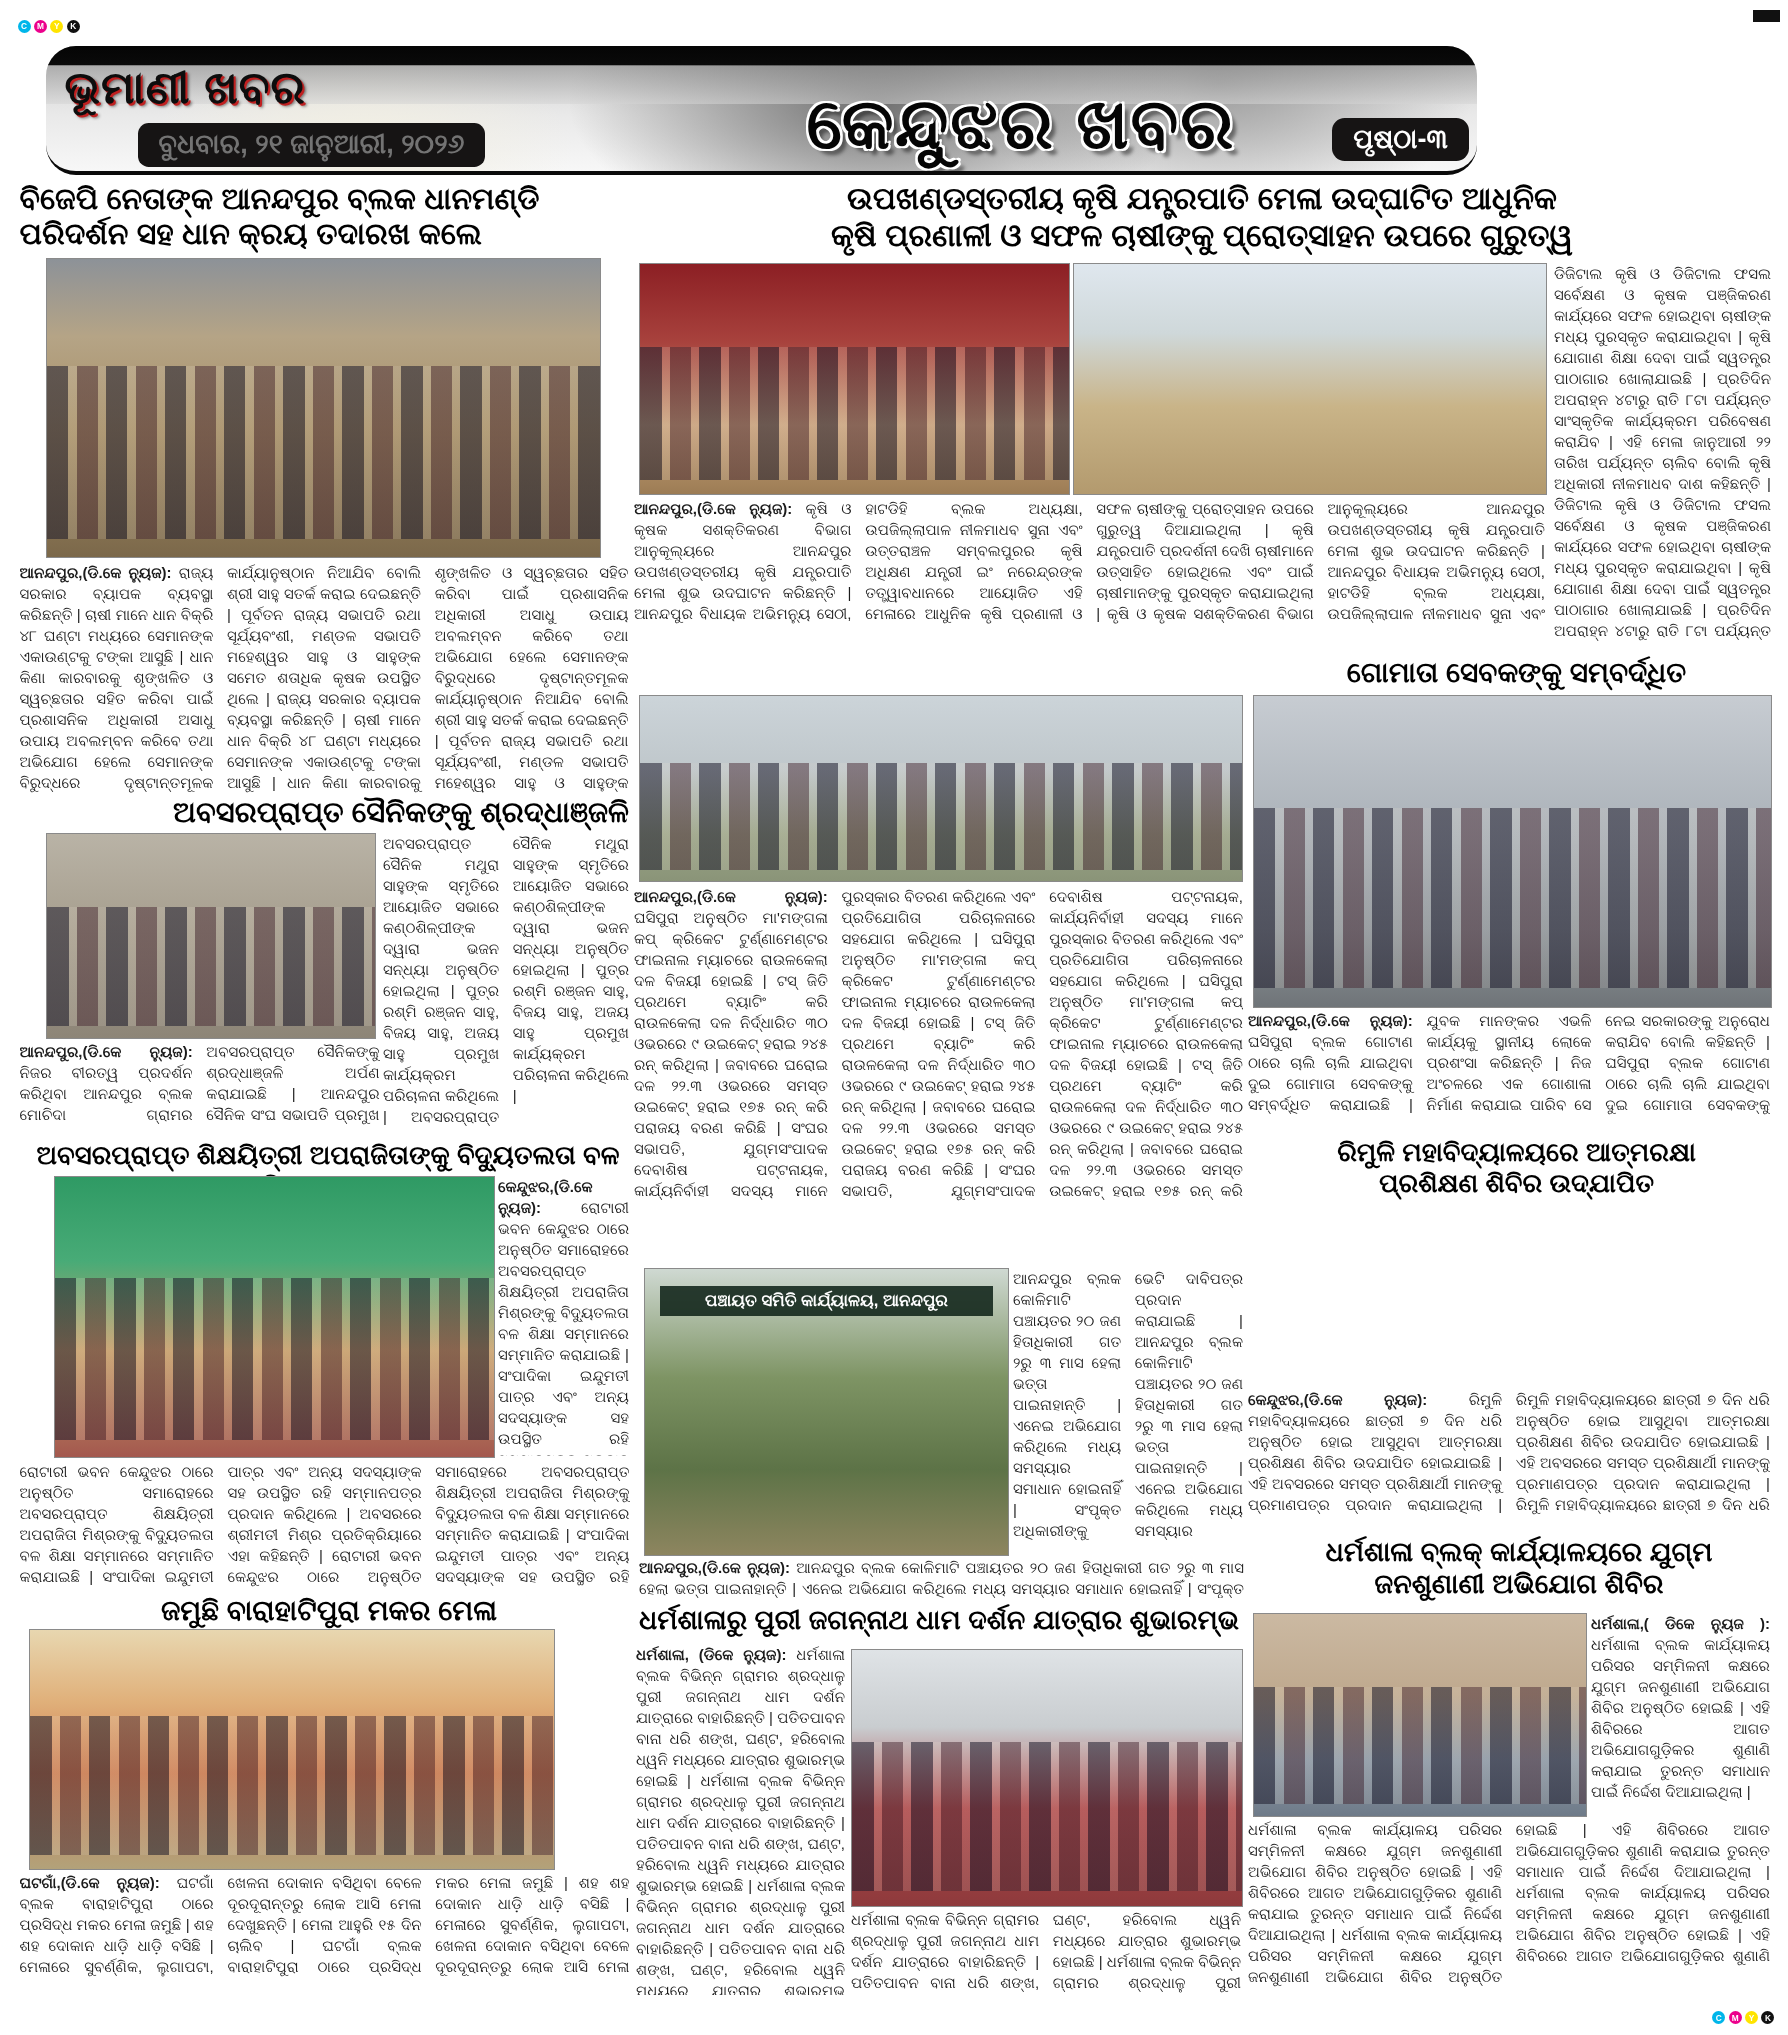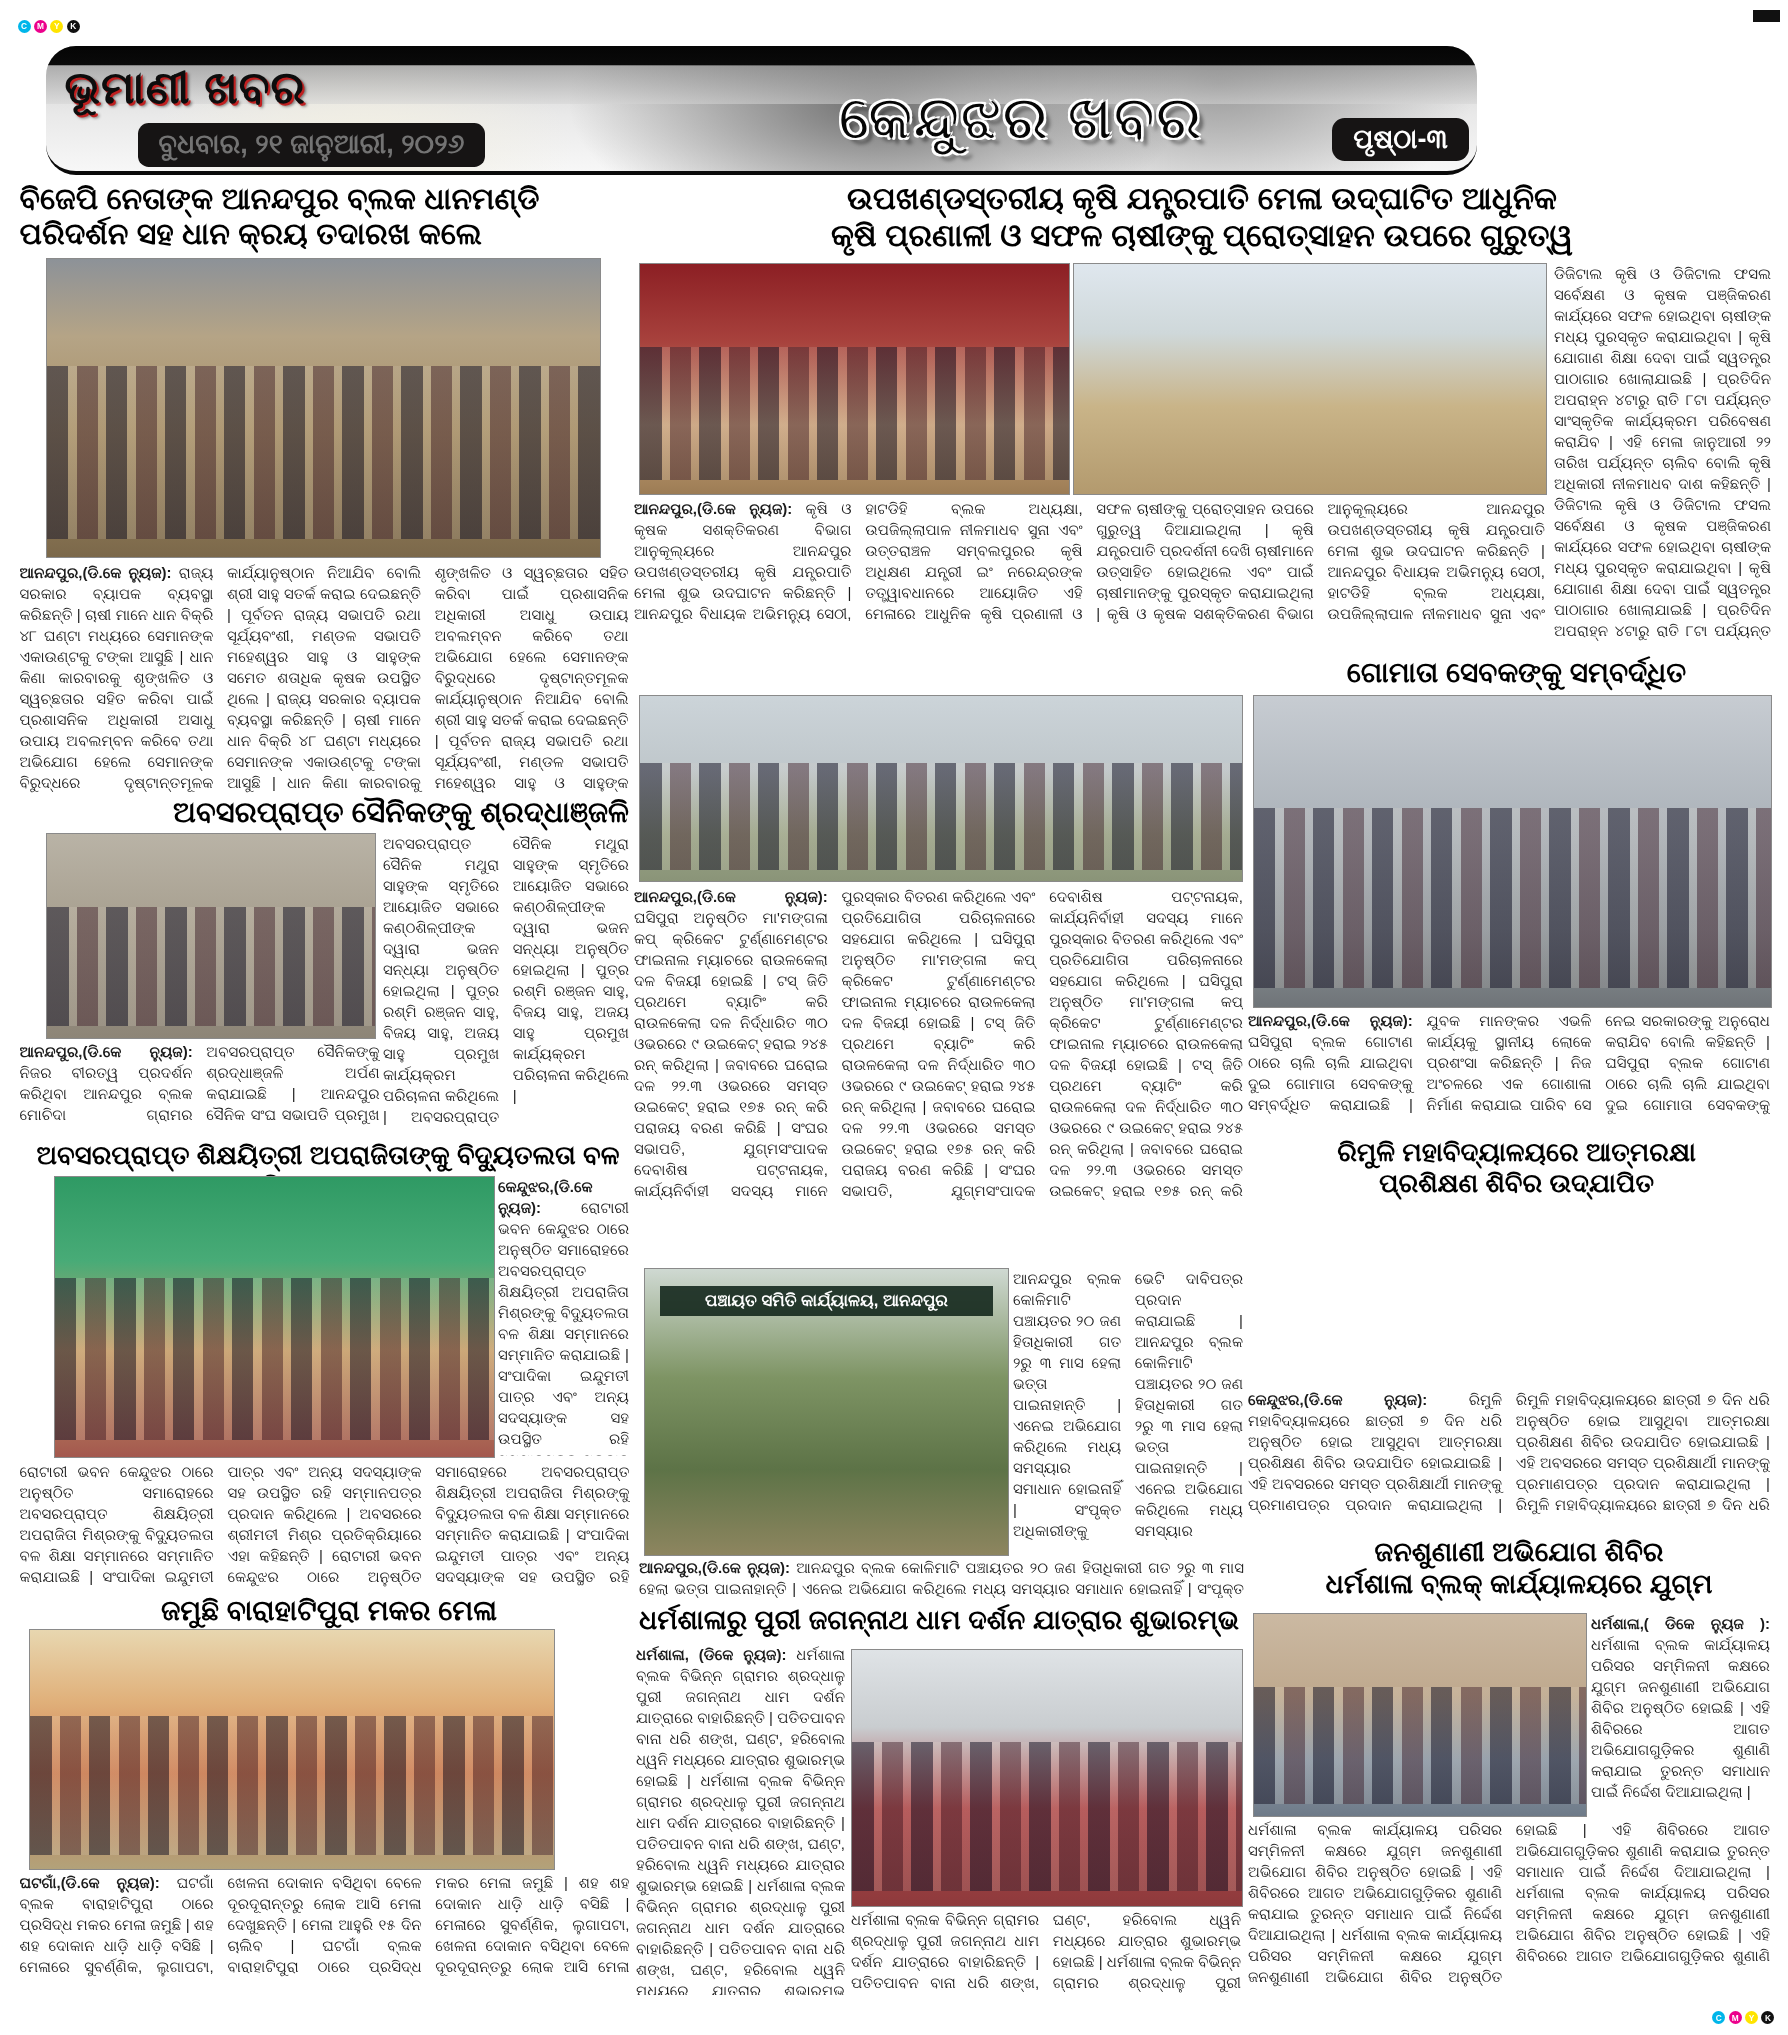--- a/index.html
+++ b/index.html
@@ -23,21 +23,21 @@
       radial-gradient(ellipse 341px 185px at 82% 30%,#9c9c9c 0%,rgba(156,156,156,0) 75%),
       linear-gradient(180deg,#c9c9c9 0%,#e9e9e9 55%,#f7f7f7 100%);
     border-bottom:4.9px solid #0a0a0a;border-radius:30px;}
   .masthead .sky{position:absolute;left:0;top:16%;width:100%;height:30%;
       background:linear-gradient(180deg,#8f8f8f,#d4d4d4);opacity:.55;}
   .edition-logo{position:absolute;left:18.5px;top:15.6px;font-size:45px;font-weight:900;color:#0d0d0d;
       text-shadow:2px 2px 0 #c02020, 3.4px 3.4px 2.9px rgba(0,0,0,.45);letter-spacing:1px;}
   .date-box{position:absolute;left:92px;bottom:3.9px;background:#161414;color:#737373;border-radius:10.7px;
       padding:6.8px 20.5px;font-size:27px;font-weight:700;}
   .main-title{position:absolute;left:546px;top:38px;width:858px;text-align:center;
-      font-size:59px;font-weight:400;color:#050505;letter-spacing:2px;
+      font-size:70px;font-weight:700;color:#050505;letter-spacing:2px;
       text-shadow:-2.4px -2.4px 0 #fff,2.4px -2.4px 0 #fff,-2.4px 2.4px 0 #fff,2.4px 2.4px 0 #fff,5.9px 5.9px 3.9px rgba(0,0,0,.45);}
   .page-box{position:absolute;right:7.8px;top:72px;background:#161414;color:#fff;border-radius:12.7px;
       padding:5.9px 21.5px;font-size:27px;font-weight:700;}
 
   
   .headline{position:absolute;font-weight:800;color:#000000;text-align:center;line-height:1.18;}
   .body-text{position:absolute;font-size:15px;line-height:1.40;text-align:justify;color:#1b1b1b;overflow:hidden;}
   .cols2{column-count:2;column-gap:13.7px;} .cols3{column-count:3;column-gap:13.7px;} .cols4{column-count:4;column-gap:13.7px;}
   .dl{font-weight:800;}
   .photo{position:absolute;border:0.5px solid #8a8a8a;overflow:hidden;}
@@ -172,22 +172,22 @@
   <div class="headline" style="left:1268px;top:1137px;width:497px;font-size:26px;">
     <div>ରିମୁଳି ମହାବିଦ୍ୟାଳୟରେ ଆତ୍ମରକ୍ଷା</div>
     <div>ପ୍ରଶିକ୍ଷଣ ଶିବିର ଉଦ୍‌ଯାପିତ</div>
   </div>
   <div class="body-text cols2" style="left:1248px;top:1389px;width:522px;height:143px;">
     <span class="dl">କେନ୍ଦୁଝର,(ଡି.କେ ନ୍ୟୁଜ):</span>
     <span>ରିମୁଳି ମହାବିଦ୍ୟାଳୟରେ ଛାତ୍ରୀ ୭ ଦିନ ଧରି ଅନୁଷ୍ଠିତ ହୋଇ ଆସୁଥିବା ଆତ୍ମରକ୍ଷା ପ୍ରଶିକ୍ଷଣ ଶିବିର ଉଦଯାପିତ ହୋଇଯାଇଛି | ଏହି ଅବସରରେ ସମସ୍ତ ପ୍ରଶିକ୍ଷାର୍ଥୀ ମାନଙ୍କୁ ପ୍ରମାଣପତ୍ର ପ୍ରଦାନ କରାଯାଇଥିଲା | ରିମୁଳି ମହାବିଦ୍ୟାଳୟରେ ଛାତ୍ରୀ ୭ ଦିନ ଧରି ଅନୁଷ୍ଠିତ ହୋଇ ଆସୁଥିବା ଆତ୍ମରକ୍ଷା ପ୍ରଶିକ୍ଷଣ ଶିବିର ଉଦଯାପିତ ହୋଇଯାଇଛି | ଏହି ଅବସରରେ ସମସ୍ତ ପ୍ରଶିକ୍ଷାର୍ଥୀ ମାନଙ୍କୁ ପ୍ରମାଣପତ୍ର ପ୍ରଦାନ କରାଯାଇଥିଲା | ରିମୁଳି ମହାବିଦ୍ୟାଳୟରେ ଛାତ୍ରୀ ୭ ଦିନ ଧରି ଅନୁଷ୍ଠିତ ହୋଇ ଆସୁଥିବା ଆତ୍ମରକ୍ଷା ପ୍ରଶିକ୍ଷଣ ଶିବିର ଉଦଯାପିତ ହୋଇଯାଇଛି | ଏହି ଅବସରରେ ସମସ୍ତ ପ୍ରଶିକ୍ଷାର୍ଥୀ ମାନଙ୍କୁ ପ୍ରମାଣପତ୍ର ପ୍ରଦାନ କରାଯାଇଥିଲା |</span>
   </div>
 
   <div class="headline" style="left:1268px;top:1537px;width:502px;font-size:27px;">
+    <div>ଧର୍ମଶାଳା ବ୍ଲକ୍ କାର୍ଯ୍ୟାଳୟରେ ଯୁଗ୍ମ</div>
     <div>ଜନଶୁଣାଣୀ ଅଭିଯୋଗ ଶିବିର</div>
-    <div>ଧର୍ମଶାଳା ବ୍ଲକ୍ କାର୍ଯ୍ୟାଳୟରେ ଯୁଗ୍ମ</div>
   </div>
   <div class="photo ph-meeting photo--crowd" style="left:1253px;top:1613px;width:332px;height:202px;"></div>
   <div class="body-text" style="left:1591px;top:1613px;width:179px;height:202px;">
     <span class="dl">ଧର୍ମଶାଳା,( ଡିକେ ନ୍ୟୁଜ ):</span>
     <span>ଧର୍ମଶାଳା ବ୍ଲକ କାର୍ଯ୍ୟାଳୟ ପରିସର ସମ୍ମିଳନୀ କକ୍ଷରେ ଯୁଗ୍ମ ଜନଶୁଣାଣୀ ଅଭିଯୋଗ ଶିବିର ଅନୁଷ୍ଠିତ ହୋଇଛି | ଏହି ଶିବିରରେ ଆଗତ ଅଭିଯୋଗଗୁଡ଼ିକର ଶୁଣାଣି କରାଯାଇ ତୁରନ୍ତ ସମାଧାନ ପାଇଁ ନିର୍ଦ୍ଦେଶ ଦିଆଯାଇଥିଲା |</span>
   </div>
   <div class="body-text cols2" style="left:1248px;top:1819px;width:522px;height:174px;">
     <span>ଧର୍ମଶାଳା ବ୍ଲକ କାର୍ଯ୍ୟାଳୟ ପରିସର ସମ୍ମିଳନୀ କକ୍ଷରେ ଯୁଗ୍ମ ଜନଶୁଣାଣୀ ଅଭିଯୋଗ ଶିବିର ଅନୁଷ୍ଠିତ ହୋଇଛି | ଏହି ଶିବିରରେ ଆଗତ ଅଭିଯୋଗଗୁଡ଼ିକର ଶୁଣାଣି କରାଯାଇ ତୁରନ୍ତ ସମାଧାନ ପାଇଁ ନିର୍ଦ୍ଦେଶ ଦିଆଯାଇଥିଲା | ଧର୍ମଶାଳା ବ୍ଲକ କାର୍ଯ୍ୟାଳୟ ପରିସର ସମ୍ମିଳନୀ କକ୍ଷରେ ଯୁଗ୍ମ ଜନଶୁଣାଣୀ ଅଭିଯୋଗ ଶିବିର ଅନୁଷ୍ଠିତ ହୋଇଛି | ଏହି ଶିବିରରେ ଆଗତ ଅଭିଯୋଗଗୁଡ଼ିକର ଶୁଣାଣି କରାଯାଇ ତୁରନ୍ତ ସମାଧାନ ପାଇଁ ନିର୍ଦ୍ଦେଶ ଦିଆଯାଇଥିଲା | ଧର୍ମଶାଳା ବ୍ଲକ କାର୍ଯ୍ୟାଳୟ ପରିସର ସମ୍ମିଳନୀ କକ୍ଷରେ ଯୁଗ୍ମ ଜନଶୁଣାଣୀ ଅଭିଯୋଗ ଶିବିର ଅନୁଷ୍ଠିତ ହୋଇଛି | ଏହି ଶିବିରରେ ଆଗତ ଅଭିଯୋଗଗୁଡ଼ିକର ଶୁଣାଣି କରାଯାଇ ତୁରନ୍ତ ସମାଧାନ ପାଇଁ ନିର୍ଦ୍ଦେଶ ଦିଆଯାଇଥିଲା |</span>
   </div>
 

